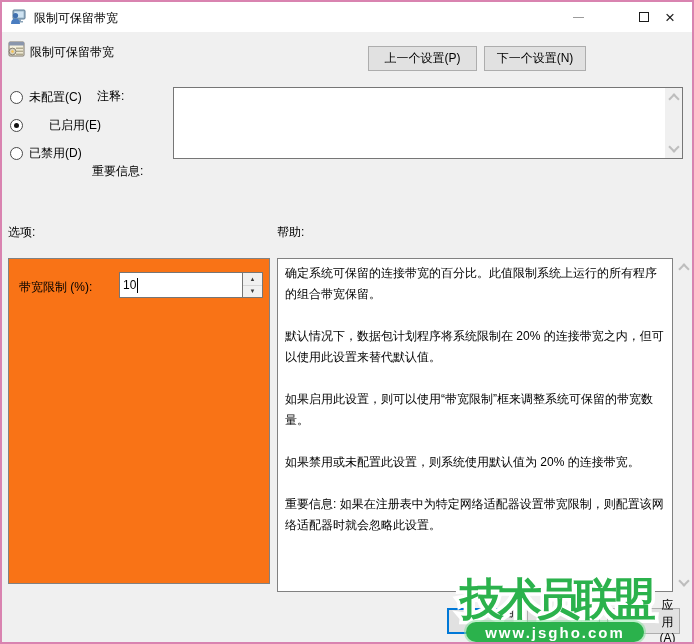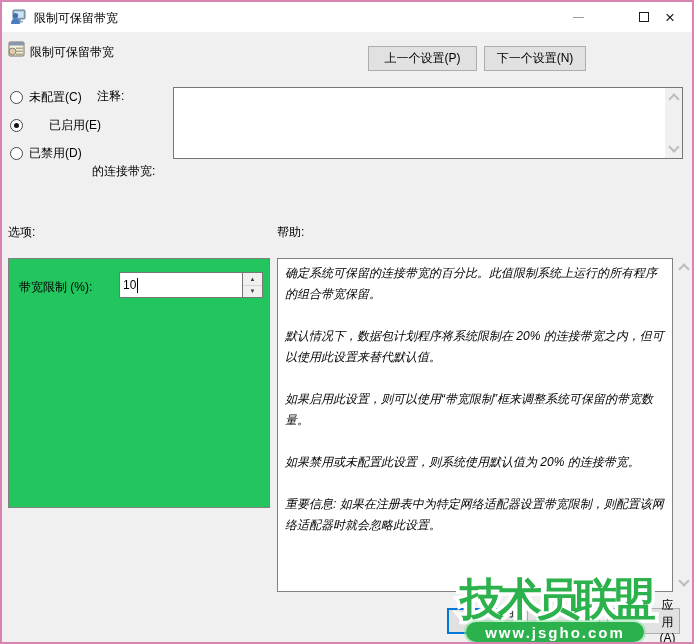--- a/index.html
+++ b/index.html
@@ -84,22 +84,22 @@
   .chev-up { transform:translateX(-50%) rotate(45deg); }
   .chev-down { transform:translateX(-50%) rotate(225deg); }
   .chev.at-top { top:7px; } .chev.at-bottom { bottom:7px; }
 
   
   .lbl-options { position:absolute; left:6px; top:222px; }
   .lbl-help { position:absolute; left:275px; top:222px; }
 
   
   .options-panel {
-    position:absolute; left:6px; top:256px; width:262px; height:250px;
-    background:#22c55e; border:1px solid #818181;
+    position:absolute; left:6px; top:256px; width:262px; height:326px;
+    background:#f97316; border:1px solid #818181;
   }
   .bw-label { position:absolute; left:10px; top:20px; }
   .spin-wrap { position:absolute; left:110px; top:13px; width:144px; height:26px; }
   .spin-input {
     position:absolute; left:0; top:0; width:124px; height:26px;
     background:#fff; border:1px solid #767676;
     padding:4px 3px; display:flex; align-items:center;
   }
   .caret { display:inline-block; width:1px; height:15px; background:#000; margin-left:1px; }
   .spin-btns {
@@ -112,21 +112,21 @@
     font-size:6px; color:#3a3a3a; line-height:1;
   }
   .spin-btns .sb:first-child { border-bottom:1px solid #d6d6d6; }
 
   
   .help-panel {
     position:absolute; left:275px; top:256px; width:396px; height:334px;
     background:#fff; border:1px solid #818181;
     padding:4px 7px; overflow:hidden;
   }
-  .help-panel p { margin:0 0 21px 0; line-height:21px;font-style:italic; }
+  .help-panel p { margin:0 0 21px 0; line-height:21px; }
   .help-scroll {
     position:absolute; left:674px; top:256px; width:16px; height:334px;
     background:#f0f0f0;
   }
 
   
   .foot-btn { position:absolute; top:606px; width:73px; height:26px;padding-left:48px; }
   .btn-ok { left:445px; border:2px solid #0078d7; }
   .btn-cancel { left:525px; }
   .btn-apply { left:605px; }
@@ -206,21 +206,21 @@
 
   <span class="lbl-comment">注释:</span>
   <div class="comment-box">
     <span></span>
     <div class="vscroll">
       <span class="chev chev-up at-top"></span>
       <span class="chev chev-down at-bottom"></span>
     </div>
   </div>
 
-  <span class="lbl-platform">的连接带宽:</span>
+  <span class="lbl-platform">重要信息:</span>
 
   <span class="lbl-options">选项:</span>
   <span class="lbl-help">帮助:</span>
 
   <div class="options-panel">
     <span class="bw-label">带宽限制 (%):</span>
     <div class="spin-wrap">
       <div class="spin-input">
         <span>10</span>
           <span class="caret"></span>

